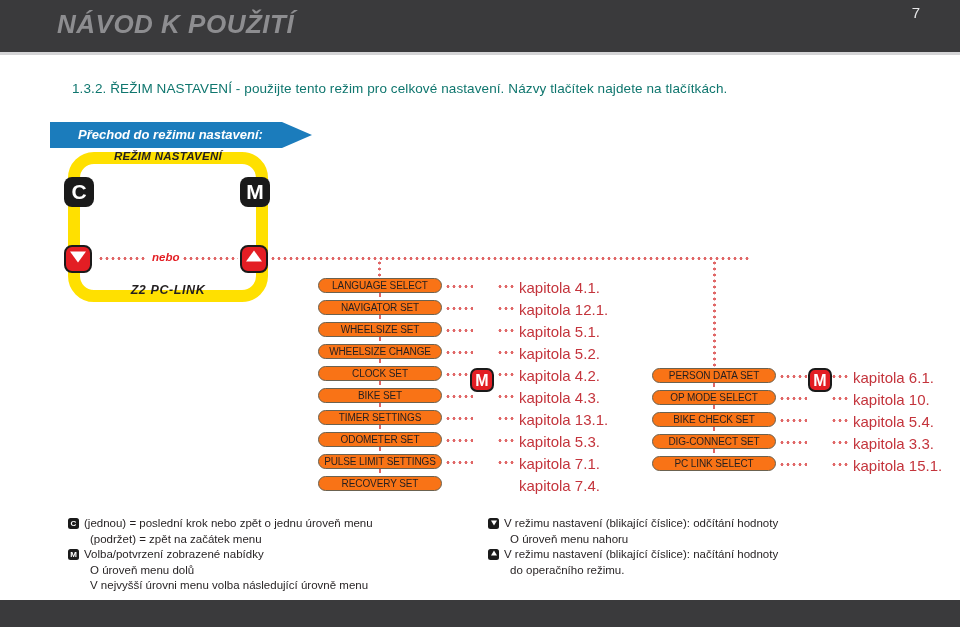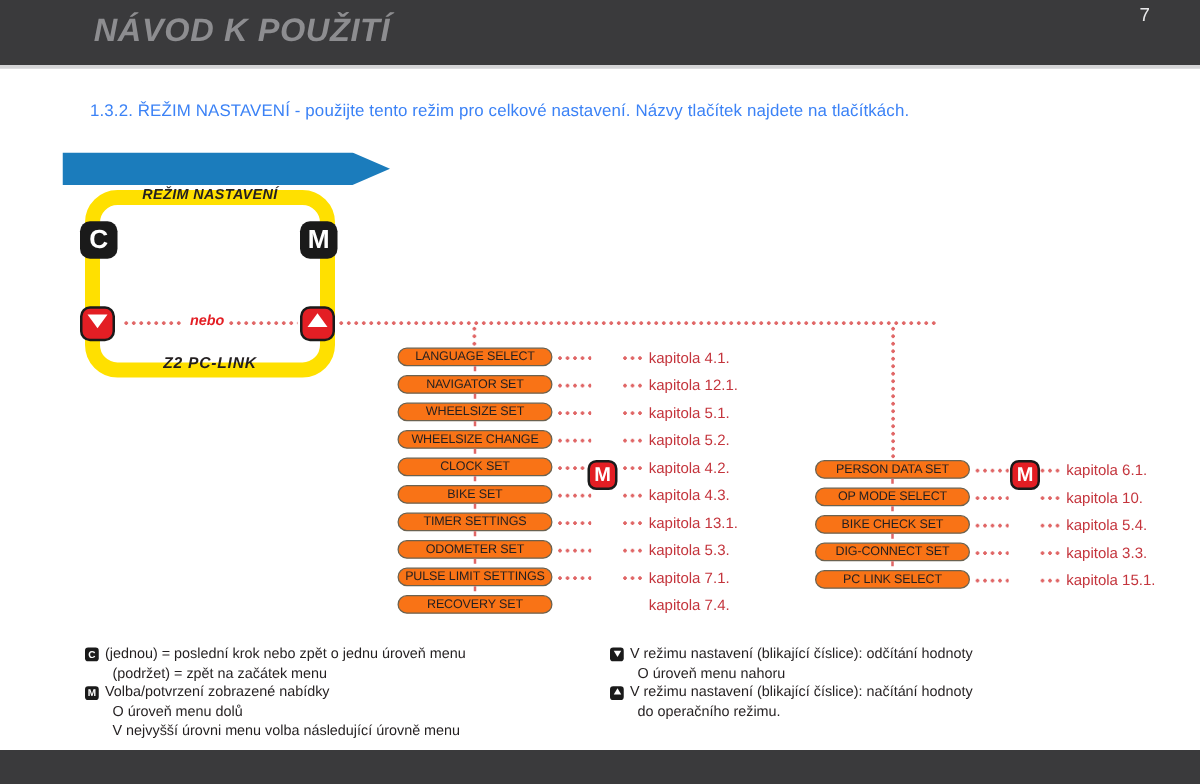--- a/index.html
+++ b/index.html
@@ -17,42 +17,42 @@
 
   
   #header-bar {
     position: absolute;
     left: 0; top: 0;
     width: 960px; height: 52px;
     background: #3a3a3c;
   }
   #header-title {
     position: absolute;
-    left: 75px; top: 9px;
+    left: 57px; top: 9px;
     font-size: 26px;
     font-weight: bold;
     font-style: italic;
     letter-spacing: 0.5px;
     color: #8d8d90;
     font-family: "Liberation Sans", sans-serif;
   }
   #header-underline {
     position: absolute;
     left: 0; top: 52px;
     width: 960px; height: 3px;
     background: #d4d4d6;
   }
 
   
   #intro-line {
     position: absolute;
     left: 72px; top: 81px;
     width: 860px;
     font-size: 13.5px;
-    color: #3b82f6;
+    color: #0f766e;
     letter-spacing: 0.1px;
   }
 
   
   #banner-row {
     position: absolute;
     left: 0; top: 122px;
     width: 960px; height: 28px;
   }
   #banner-shape {
@@ -259,21 +259,21 @@
     position: absolute;
     left: 0; top: 7px;
     width: 18px; height: 3px;
     background-image: radial-gradient(circle, #e06666 1.4px, transparent 1.6px);
     background-size: 6px 3px;
     background-repeat: repeat-x;
   }
   .chapter-label {
     position: absolute;
     left: 22px; top: 1px;
-    font-size: 12px;
+    font-size: 15px;
     color: #c4343c;
     white-space: nowrap;
   }
   .chapter-wrap {
     position: absolute;
     top: 0;
     height: 15px;
   }
   #menu-col-left .chapter-wrap { left: 179px; }
   #menu-col-right .chapter-wrap { left: 179px; }
@@ -363,20 +363,21 @@
 <div id="header-underline"></div>
 
 <div id="intro-line">1.3.2. ŘEŽIM NASTAVENÍ - použijte tento režim pro celkové nastavení. Názvy tlačítek najdete na tlačítkách.</div>
 
 <div id="banner-row">
   <div id="banner-shape">
     <svg width="262" height="26" viewBox="0 0 262 26" xmlns="http://www.w3.org/2000/svg">
       <polygon points="0,0 232,0 262,13 232,26 0,26" fill="#1b7cbc"></polygon>
     </svg>
   </div>
+  <div id="banner-label">Přechod do režimu nastavení:</div>
 </div>
 
 <div id="loop-box">
   <div id="loop-ring"></div>
   <div id="loop-title">REŽIM NASTAVENÍ</div>
   <div id="loop-footer">Z2 PC-LINK</div>
 
   <div class="key-square" id="key-c">C</div>
   <div class="key-square" id="key-m">M</div>
 

